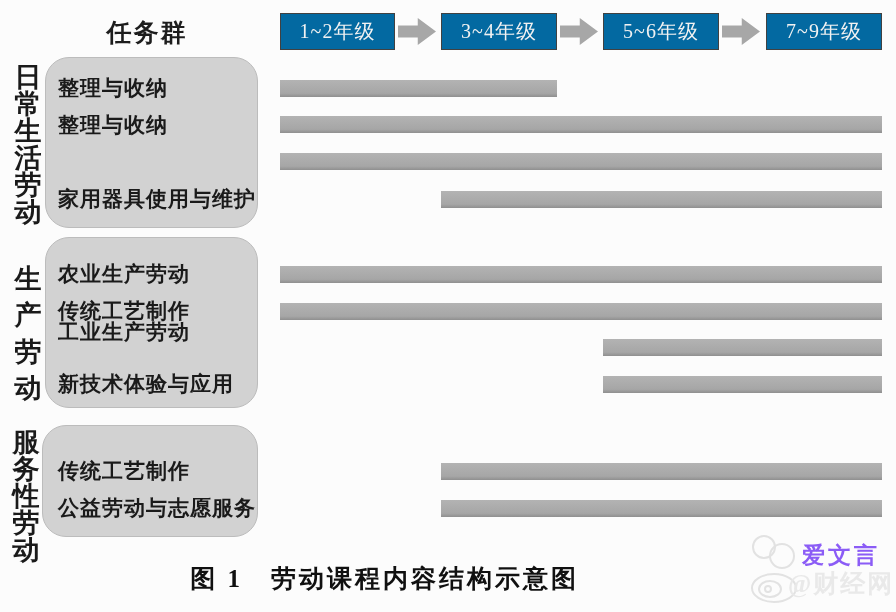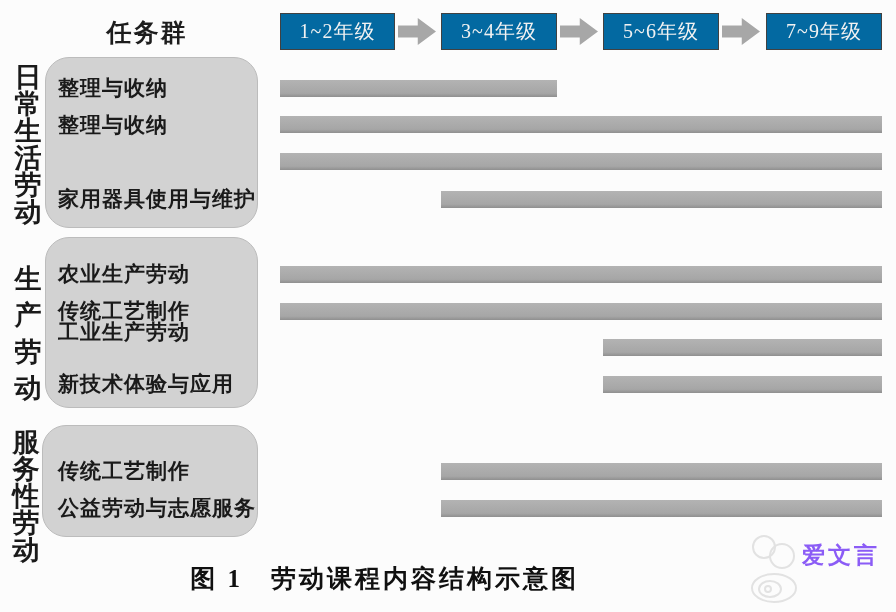--- a/index.html
+++ b/index.html
@@ -125,14 +125,15 @@
   <svg class="wm-logo" width="66" height="74" viewBox="0 0 66 74">
     <g fill="none" stroke="#e2e2e2" stroke-width="2">
       <circle cx="18" cy="16" r="11"></circle>
       <circle cx="36" cy="25" r="12"></circle>
       <ellipse cx="28" cy="57" rx="22" ry="14"></ellipse>
       <ellipse cx="24" cy="58" rx="11" ry="8"></ellipse>
       <circle cx="22" cy="58" r="3"></circle>
     </g>
   </svg>
   <div class="wm-text1">爱文言</div>
+  <div class="wm-text2">@财经网</div>
 
 </div>
 
 </body></html>

